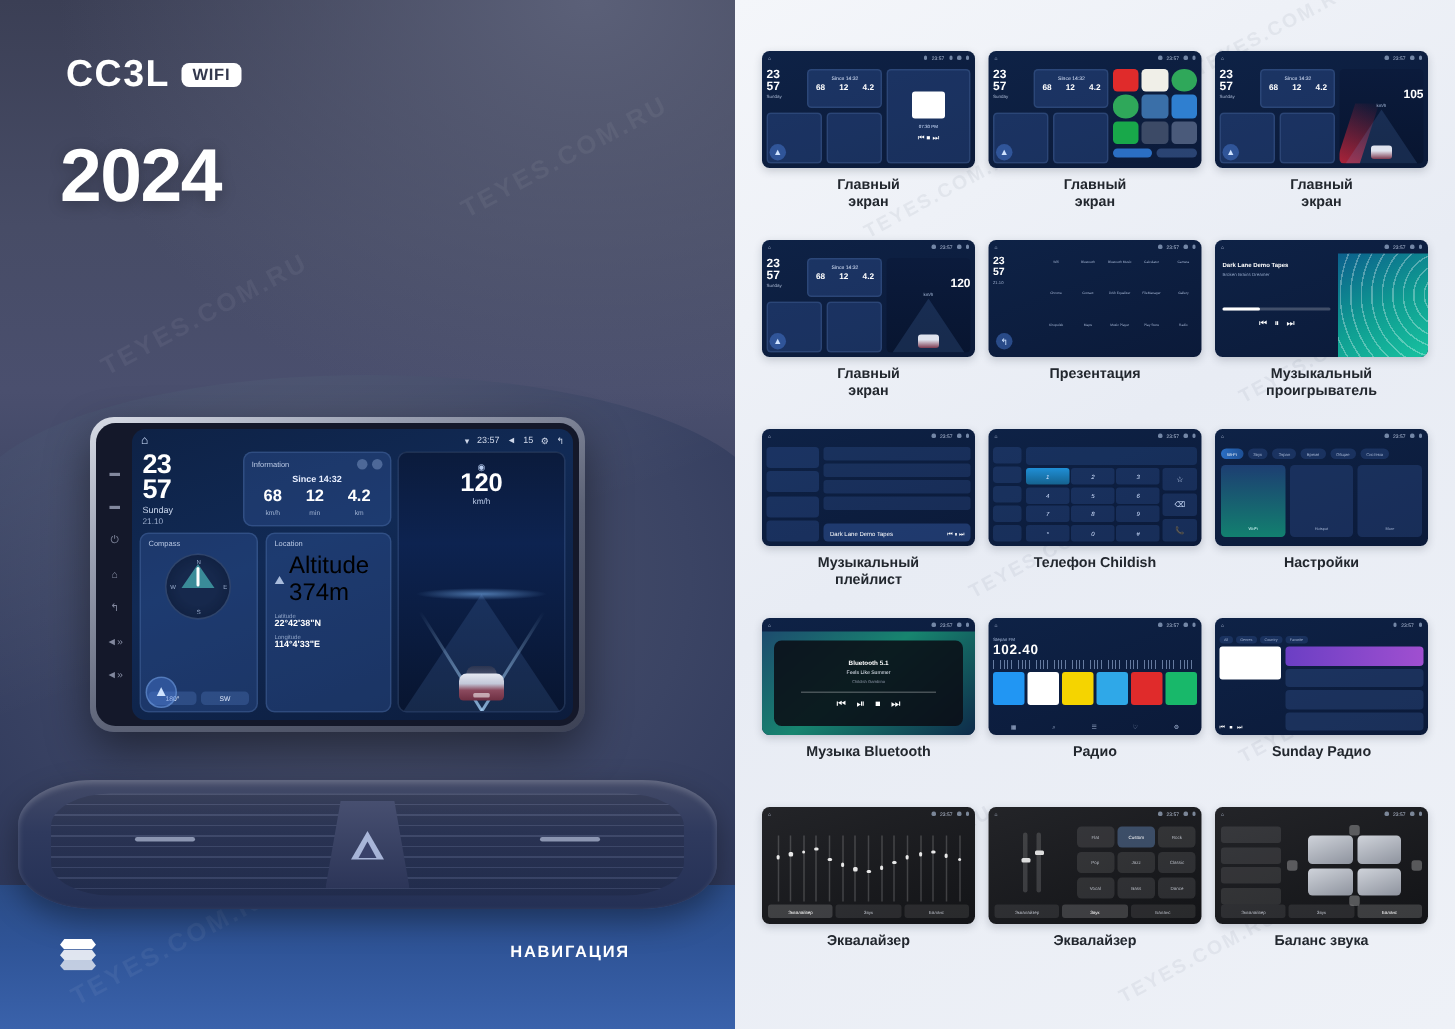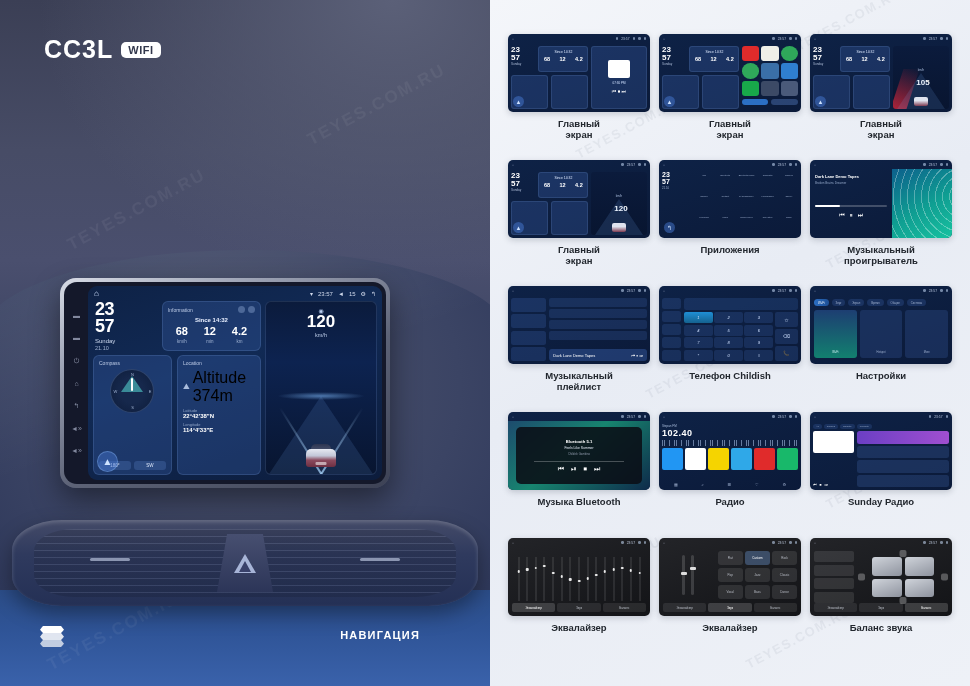--- a/index.html
+++ b/index.html
@@ -319,22 +319,22 @@
   }
   .mini-stats { display: flex; justify-content: space-around; padding-top: 9px; }
   .mini-stats b { color: #fff; font-size: 5.5px; }
   .since-mini { text-align: center; color: #dbe6fb; font-size: 3.4px; margin-top: 3px; }
 
   
   .mspeed {
     width: 100%; height: 100%; border-radius: 3px; position: relative; overflow: hidden;
     background: linear-gradient(180deg,#0b1b3c,#081530);
   }
-  .mspeed .v { position: absolute; top: 12px; left:4px; right:0; text-align:center;
-               color:#fff; font-size: 8px; font-weight: 700; margin-top: 20px; }
+  .mspeed .v { position: absolute; top: 12px; left:4px; right:0; text-align:right;
+               color:#fff; font-size: 8px; font-weight: 700; }
   .mspeed .u { position: absolute; top: 22px; left:0; right:0; text-align:center;
                color:#a9bcdc; font-size: 3px; }
   .mspeed .tri {
     position: absolute; bottom: 0; left: 50%; transform: translateX(-50%);
     width: 0; height: 0; border-left: 24px solid transparent;
     border-right: 24px solid transparent; border-bottom: 36px solid rgba(120,175,255,.14);
   }
   .mspeed .mcar {
     position: absolute; bottom: 3px; left: 50%; transform: translateX(-50%);
     width: 14px; height: 9px; border-radius: 2px;
@@ -506,20 +506,21 @@
     <div class="hero-wm" style="left:60px; top:200px;">TEYES.COM.RU</div>
     <div class="hero-wm" style="left:300px; top:95px;">TEYES.COM.RU</div>
     <div class="hero-wm" style="left:180px; top:430px;">TEYES.COM.RU</div>
     <div class="hero-wm" style="left:40px; top:620px;">TEYES.COM.RU</div>
 
     <div class="logo-row">
       <span class="logo-text">CC3L</span>
       <span class="logo-badge">WIFI</span>
     </div>
 
+    <div class="hero-year">2024</div>
 
     <div class="dash">
       <div class="dash-sheen"></div>
     </div>
 
     <div class="hu-bezel">
       <div class="hu-body">
 
         <div class="hu-keys">
           <span class="hu-key">▬</span>
@@ -922,21 +923,21 @@
                 <div><i class="aico" style="background:#2f8f5a;border-radius:50%"></i><div class="alabel">Maps</div></div>
                 <div><i class="aico" style="background:#18c2a0;border-radius:50%"></i><div class="alabel">Music Player</div></div>
                 <div><i class="aico" style="background:#20a84a"></i><div class="alabel">Play Store</div></div>
                 <div><i class="aico" style="background:#6a5ad0;border-radius:50%"></i><div class="alabel">Radio</div></div>
               </div>
             </div>
             <div class="mfab">↰</div>
           </div>
         </div>
         <div class="cap">
-          <span>Приложения</span>
+          <span>Презентация</span>
         </div>
       </div>
 
       <div class="g-cell">
         <div class="thumb">
           <div class="t-bar">
             <span>⌂</span>
               <span class="sp"></span>
             <span class="dot"></span>
             <span>23:57</span>

